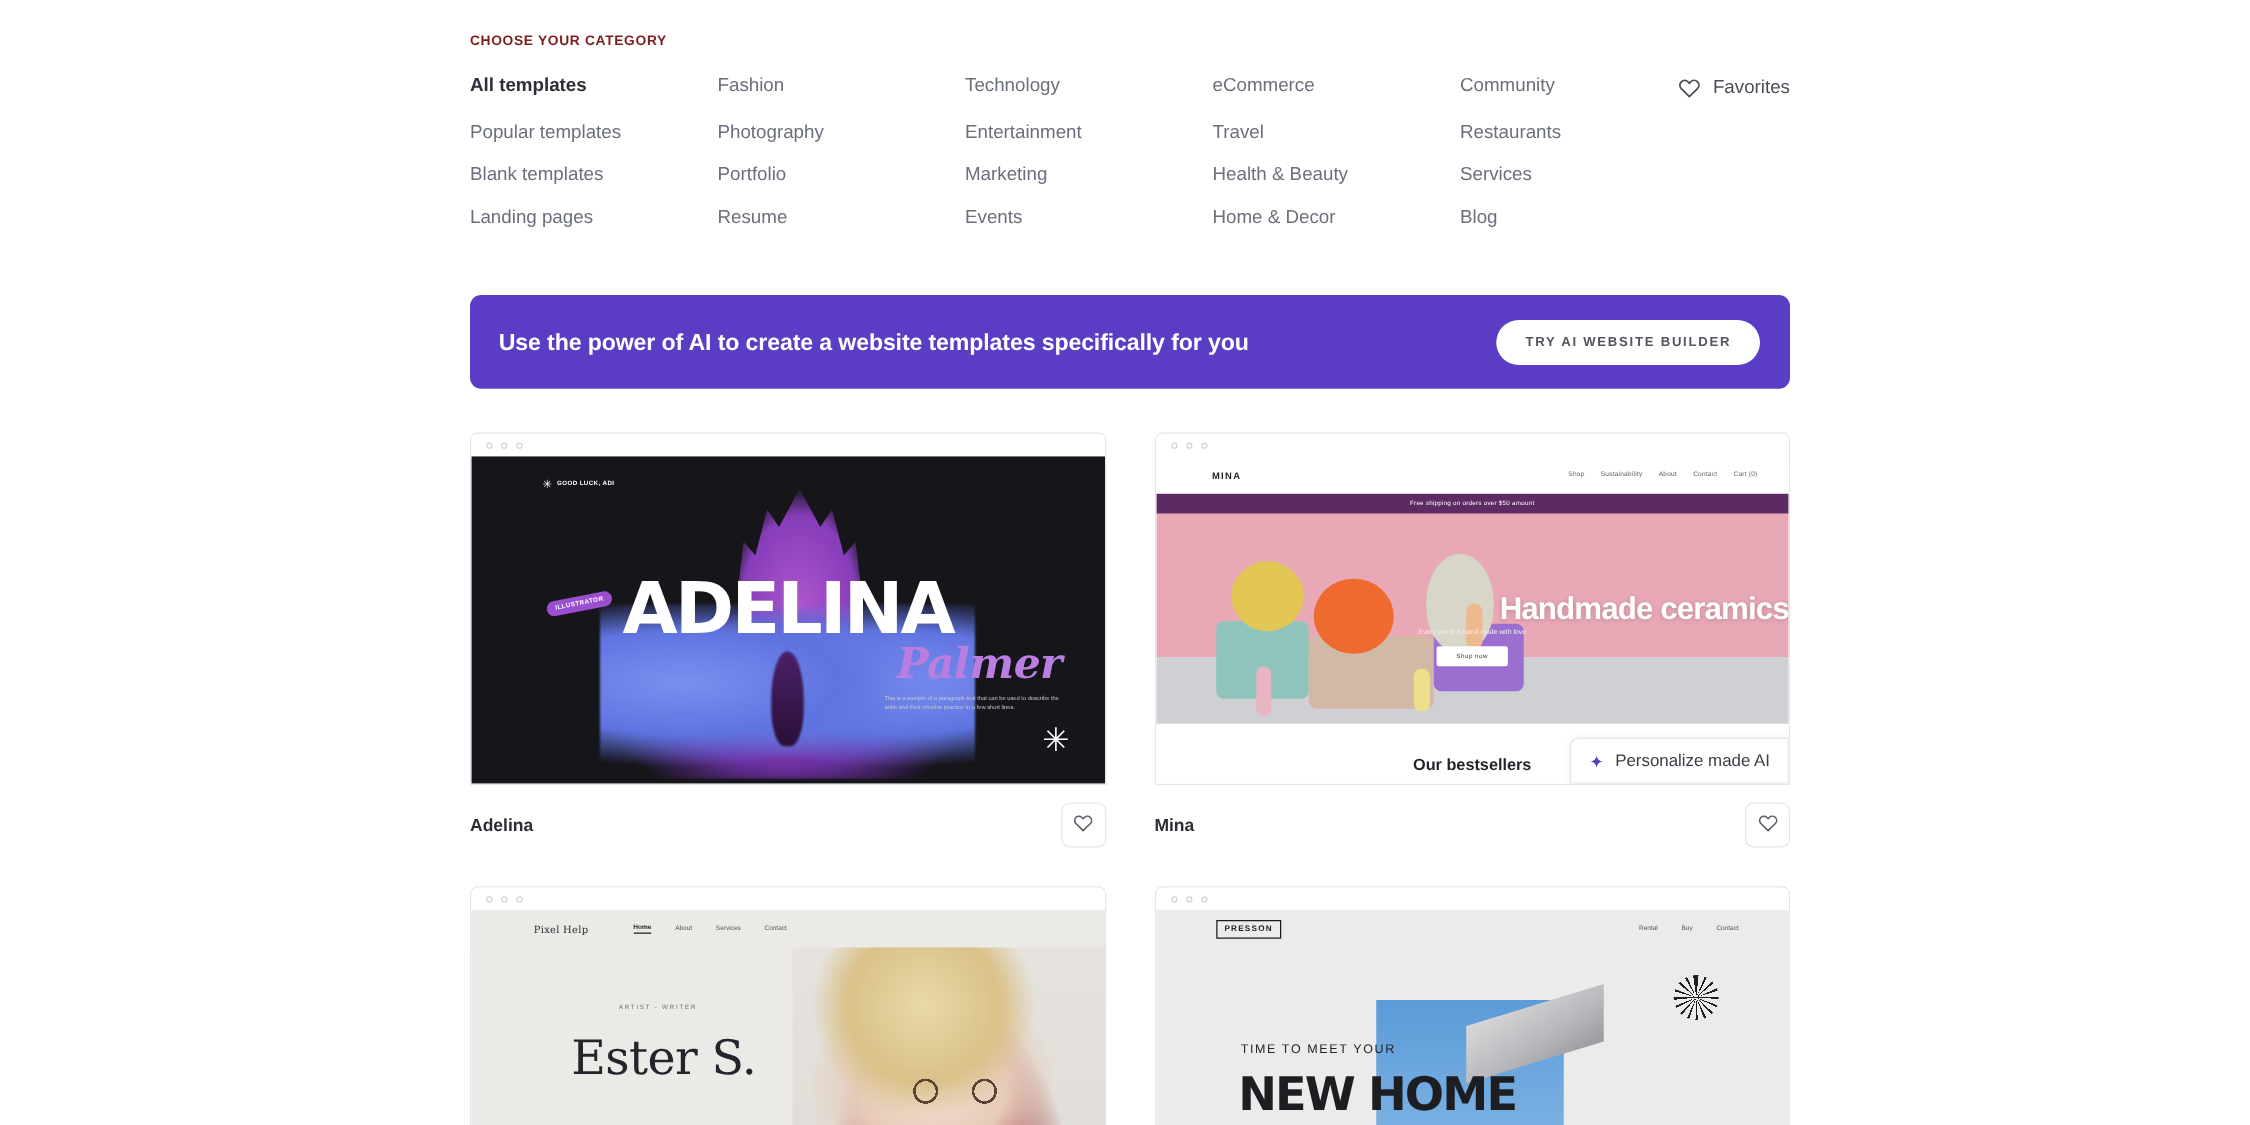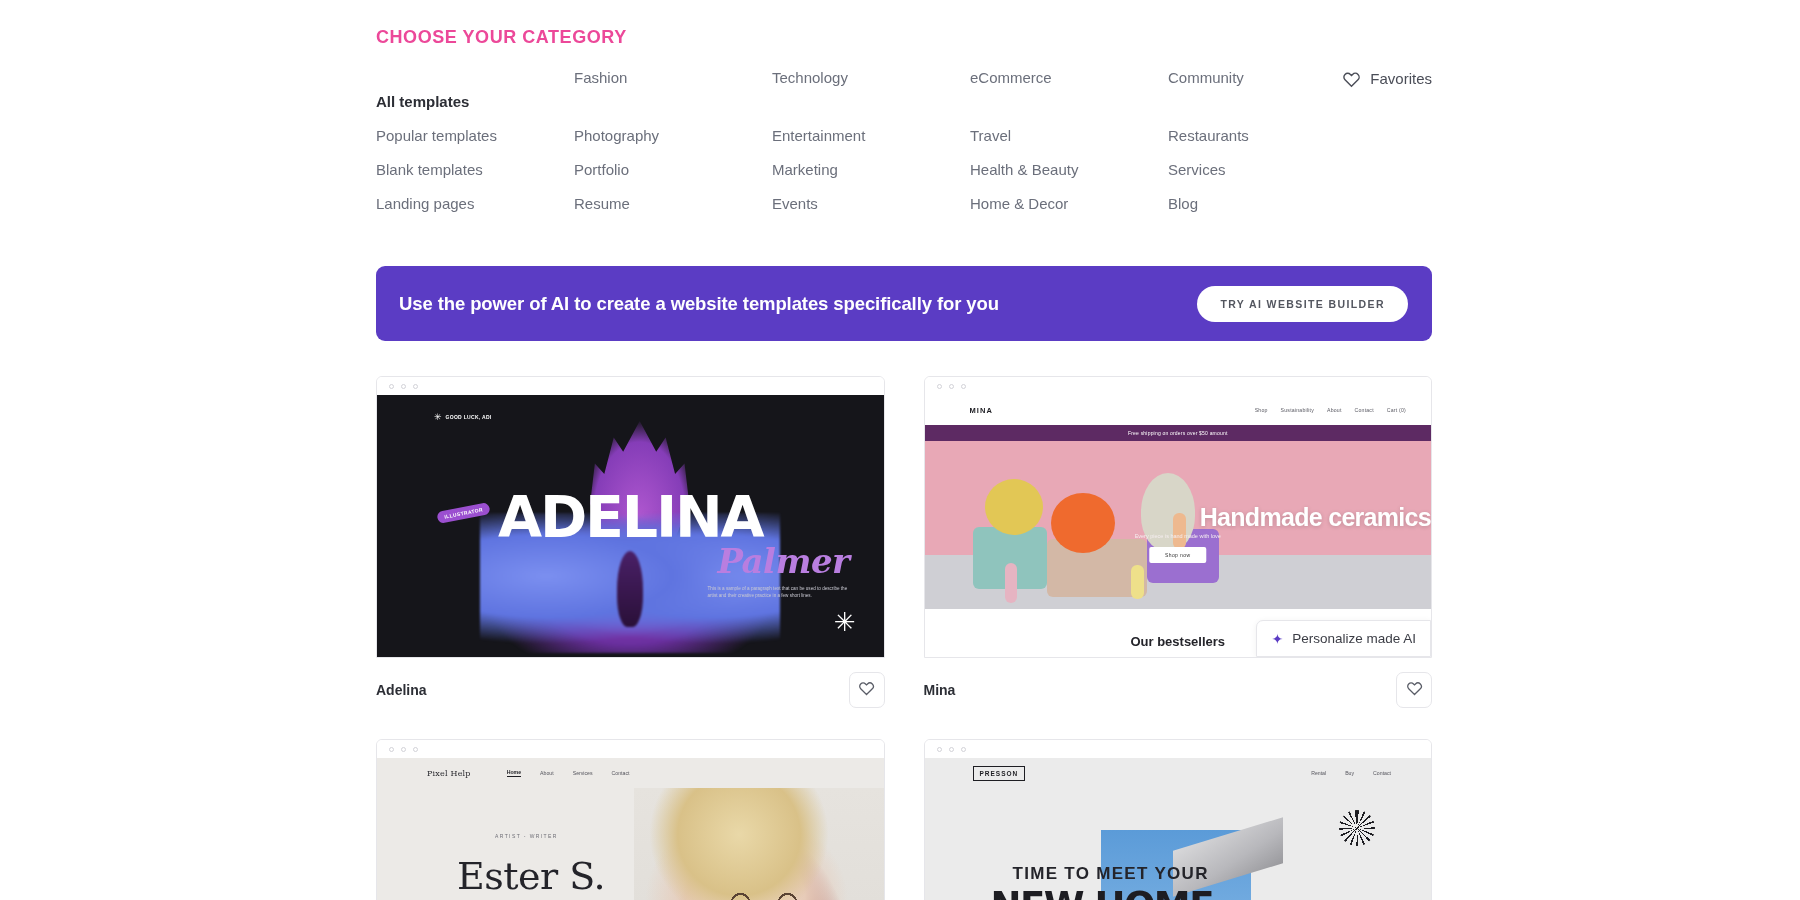--- a/index.html
+++ b/index.html
@@ -8,34 +8,34 @@
     background: #ffffff;
     font-family: "Liberation Sans", sans-serif;
     overflow: hidden;
   }
   .page { position: relative; width: 1800px; height: 900px; background:#fff; }
 
   .content { position: absolute; left: 376px; top: 0; width: 1056px; }
 
   
   .section-title {
-    font-size: 18px; font-weight: 700; letter-spacing: .55px;
-    color: #ec4899; margin-top: 27px;
+    font-size: 11px; font-weight: 700; letter-spacing: .55px;
+    color: #7f1d1d; margin-top: 27px;
   }
   .cat-grid {
     margin-top: 22px;
     display: grid;
     grid-template-columns: 198px 198px 198px 198px 160px 1fr;
     row-gap: 18px;
   }
   .cat-item {
     font-size: 15px; color: #6b6f7b; line-height: 16px;
     cursor: pointer; width: max-content;
   }
-  .cat-item.active { color: #2c2e35; font-weight: 700; margin-top: 24px; }
+  .cat-item.active { color: #2c2e35; font-weight: 700; }
   .fav-cell { grid-column: 6; grid-row: 1; justify-self: end; }
   .fav {
     display: flex; align-items: flex-start; gap: 9px;
     font-size: 15px; color: #4a4d57; cursor: pointer;
   }
   .heart-ic { width: 19px; height: 19px; display: block; }
 
   
   .ai-banner {
     margin-top: 54px;
@@ -246,21 +246,21 @@
     position: absolute; left: 176px; top: 72px; width: 150px; height: 120px;
     background: linear-gradient(#5b9bd8, #7fb4e4);
   }
   .presson-roof {
     position: absolute; left: 248px; top: 76px; width: 110px; height: 46px;
     background: linear-gradient(160deg, #d8d8da 0%, #b8b8bc 60%, #9a9a9e 100%);
     transform: skewY(-17deg);
   }
   .presson-eyebrow {
     position: absolute; left: 68px; top: 106px;
-    font-size: 17px; font-weight: 700; letter-spacing: 1.3px; color: #24242a; margin-left: 20px;
+    font-size: 10px; font-weight: 400; letter-spacing: 1.3px; color: #24242a;
   }
   .presson-h1 {
     position: absolute; left: 66px; top: 126px;
     font-family: "DejaVu Sans", sans-serif;
     font-size: 37px; font-weight: 700; letter-spacing: -1.5px; color: #1d1d22;
   }
   .presson-burst {
     position: absolute; right: 56px; top: 52px; width: 36px; height: 36px;
     background:
       conic-gradient(#1d1d22 0 6deg, transparent 6deg 22deg, #1d1d22 22deg 28deg, transparent 28deg 44deg,

